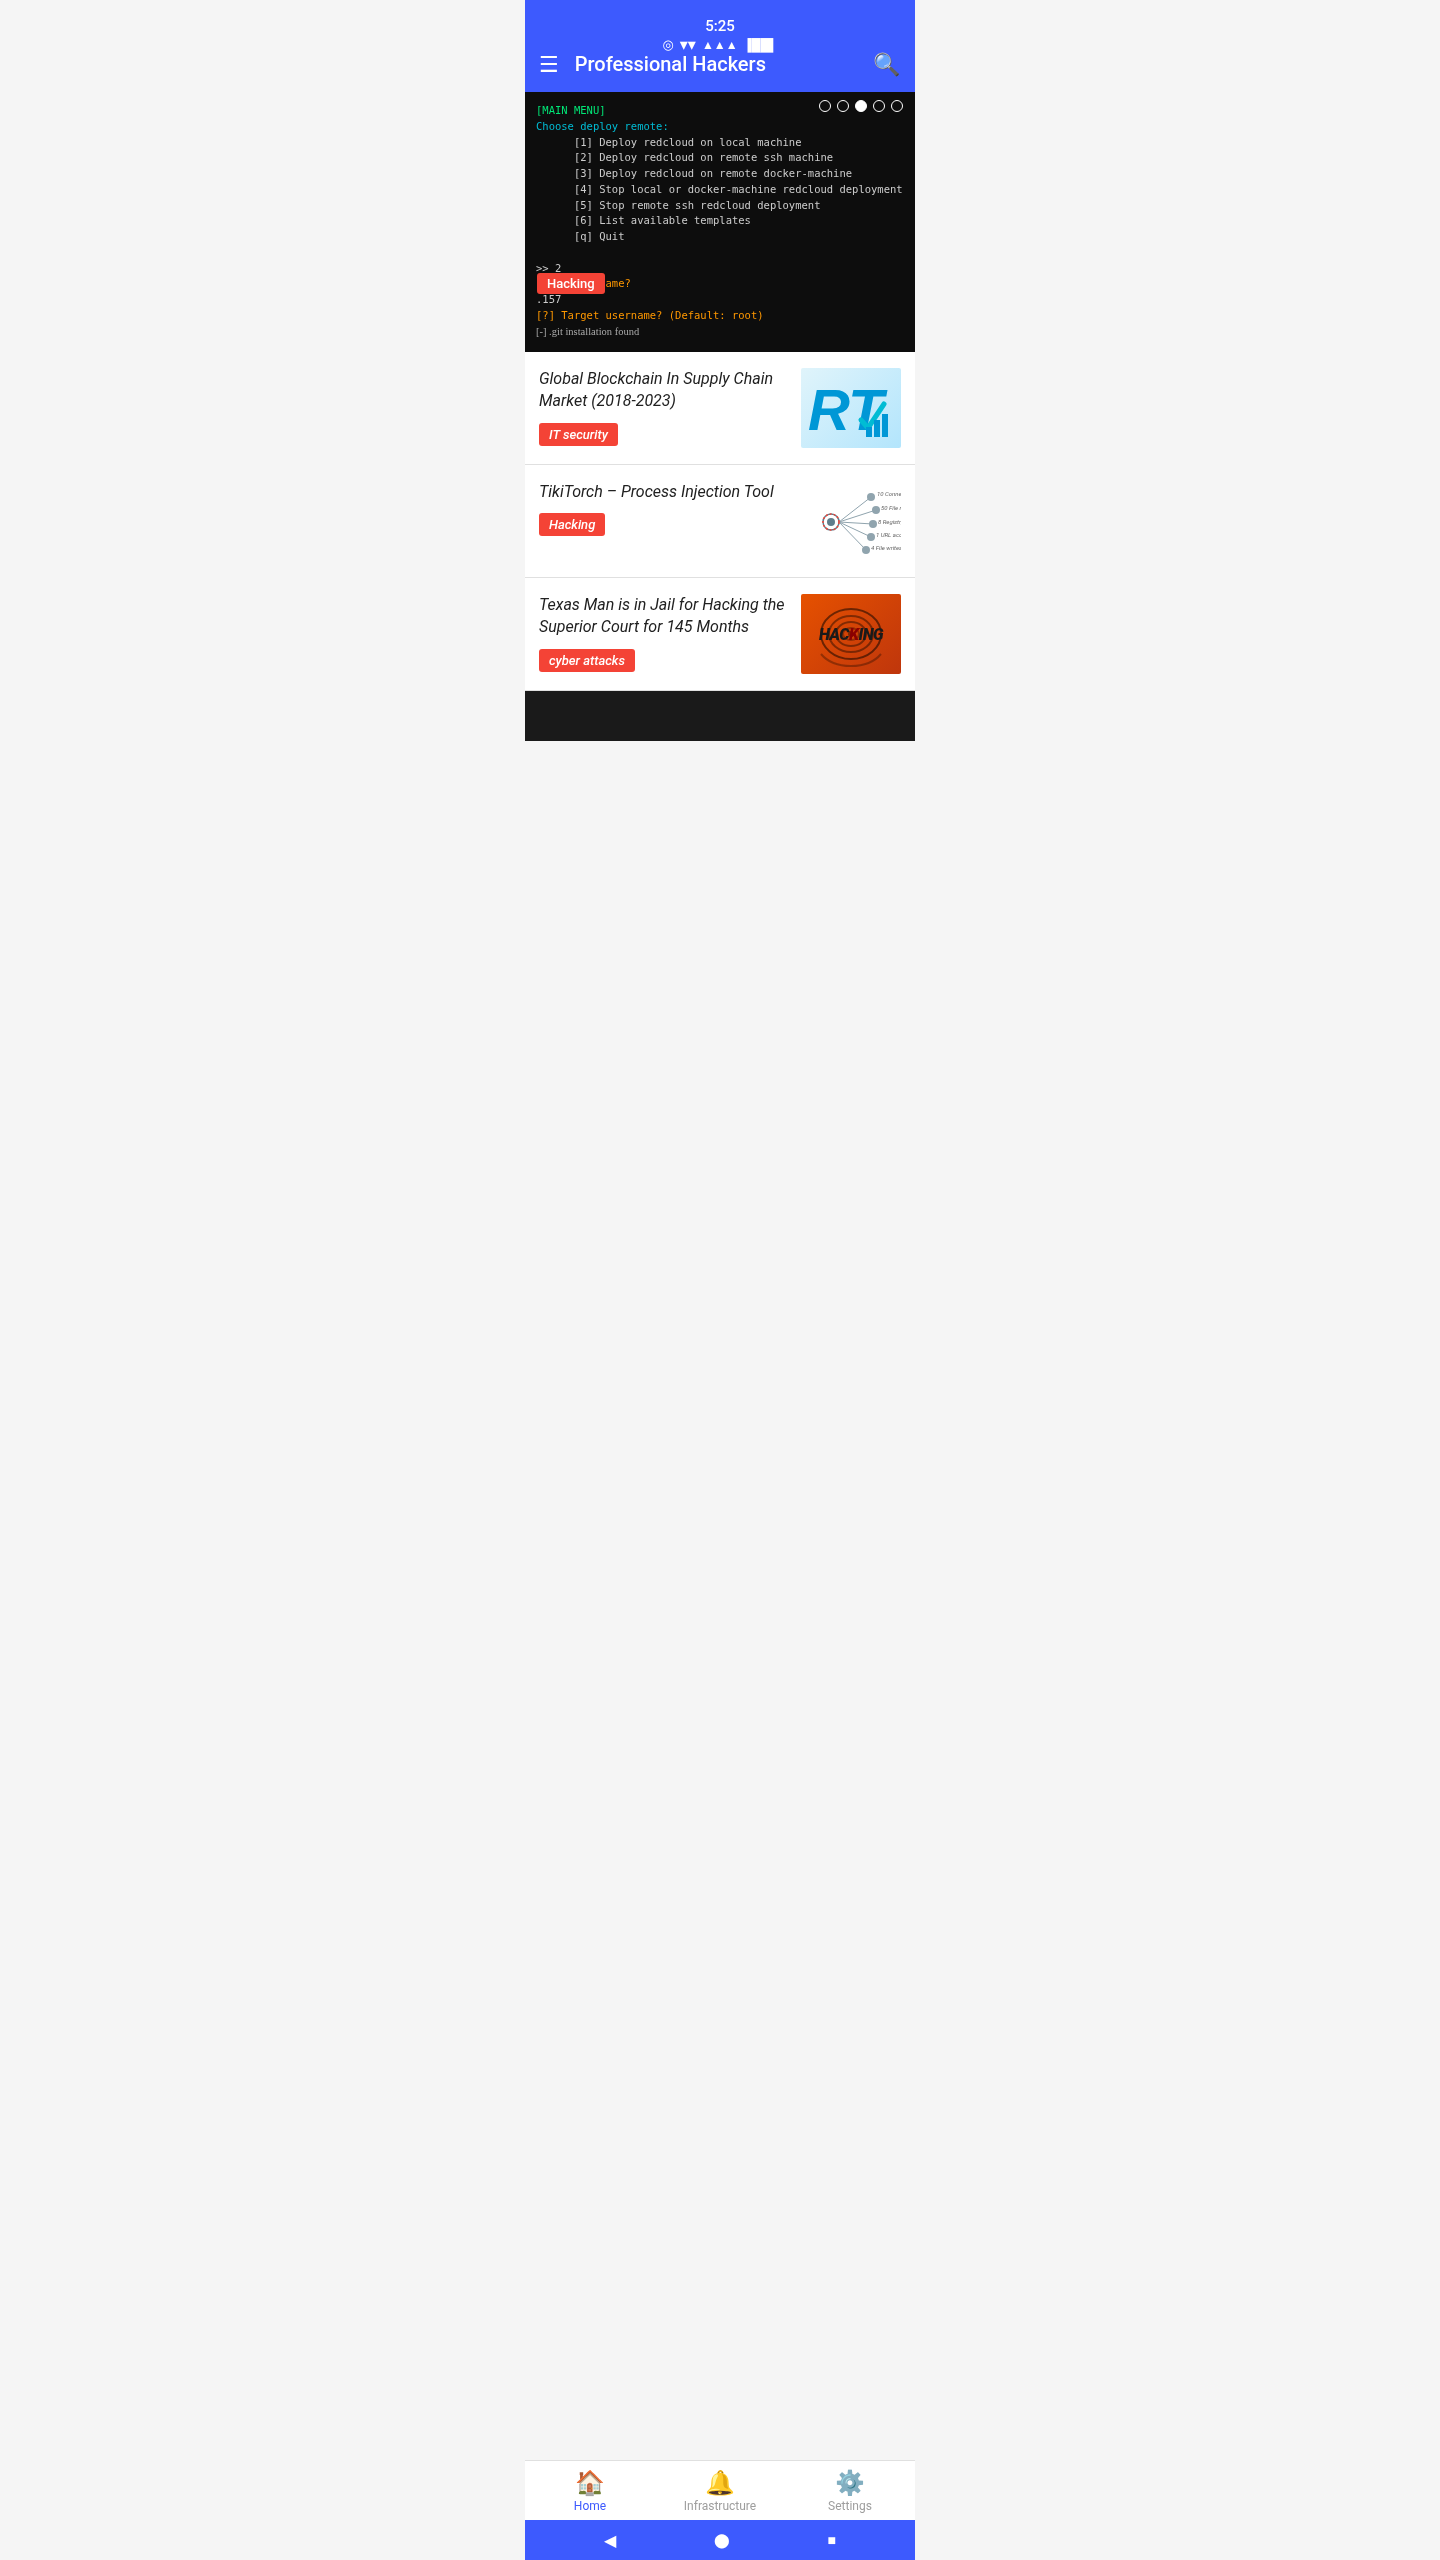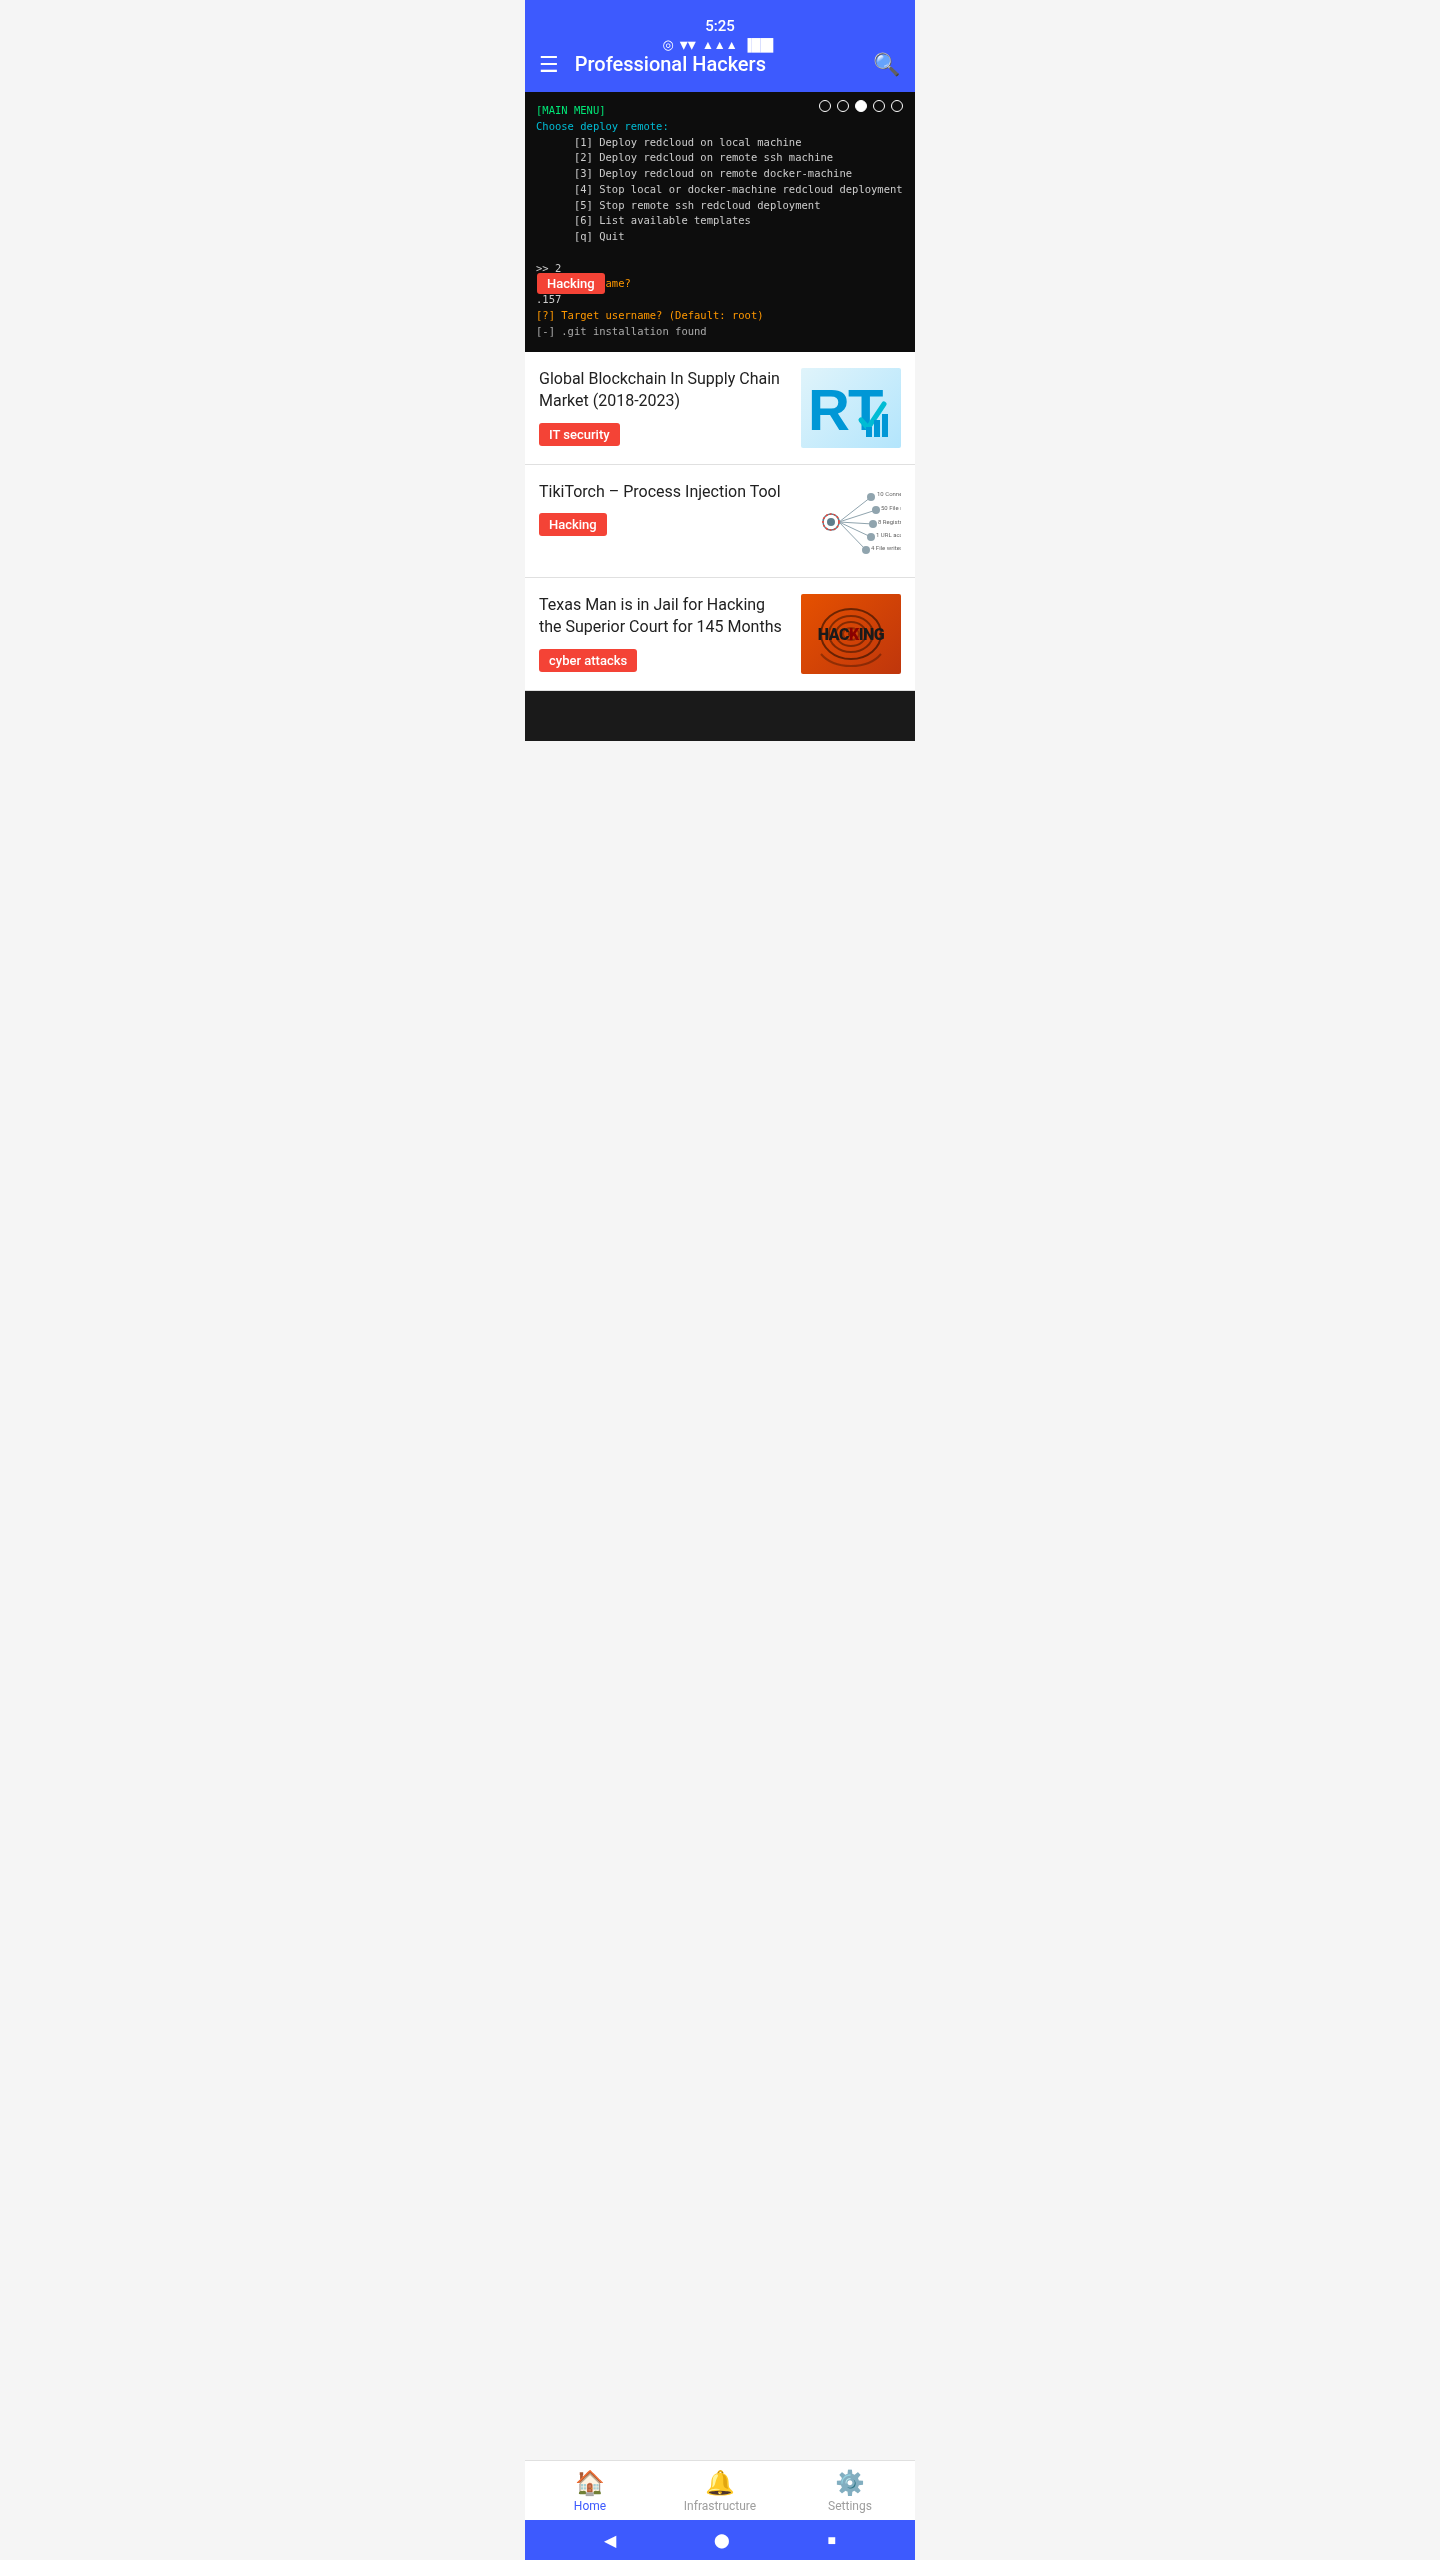--- a/index.html
+++ b/index.html
@@ -109,20 +109,21 @@
       color: white;
       font-size: 17px;
       font-weight: 700;
       line-height: 1.35;
       text-shadow: 0 1px 3px rgba(0,0,0,0.7);
     }
 
     
     .article-list {
       background: #14b8a6;
+      font-style: italic;
     }
     .article-item {
       display: flex;
       align-items: flex-start;
       padding: 16px 14px;
       border-bottom: 1px solid #e0e0e0;
       gap: 12px;
       background: white;
     }
     .article-content {
@@ -276,21 +277,21 @@
     <div>&nbsp;&nbsp;&nbsp;&nbsp;&nbsp;&nbsp;[3] Deploy redcloud on remote docker-machine</div>
     <div>&nbsp;&nbsp;&nbsp;&nbsp;&nbsp;&nbsp;[4] Stop local or docker-machine redcloud deployment</div>
     <div>&nbsp;&nbsp;&nbsp;&nbsp;&nbsp;&nbsp;[5] Stop remote ssh redcloud deployment</div>
     <div>&nbsp;&nbsp;&nbsp;&nbsp;&nbsp;&nbsp;[6] List available templates</div>
     <div>&nbsp;&nbsp;&nbsp;&nbsp;&nbsp;&nbsp;[q] Quit</div>
     <br>
     <div>&gt;&gt; 2</div>
     <div class="orange">IP or hostname?</div>
     <div>.157</div>
     <div class="orange">[?] Target username? (Default: root)</div>
-    <div style="color:#aaa;">[-] .git installation found</div>
+    <div style="color:#aaa;font-family:Liberation Serif, serif;">[-] .git installation found</div>
     
     
   </div>
   <div style="position:absolute;top:8px;right:12px;display:flex;gap:6px;">
     <div class="hero-dot"></div>
     <div class="hero-dot"></div>
     <div class="hero-dot active"></div>
     <div class="hero-dot"></div>
     <div class="hero-dot"></div>
   </div>

